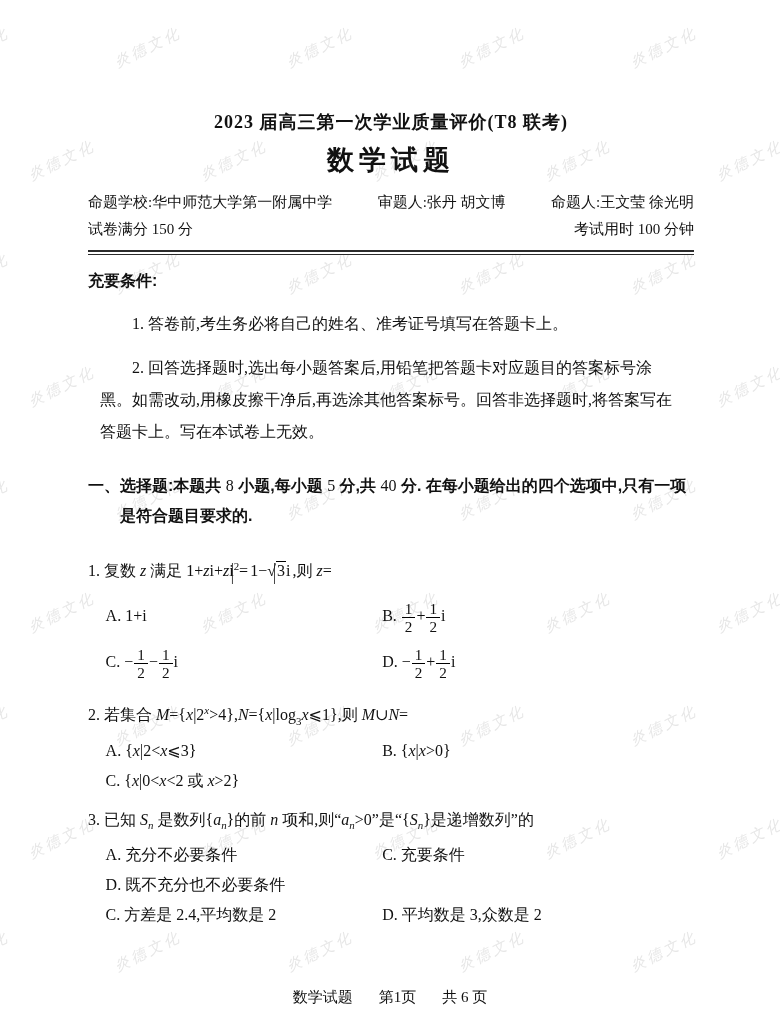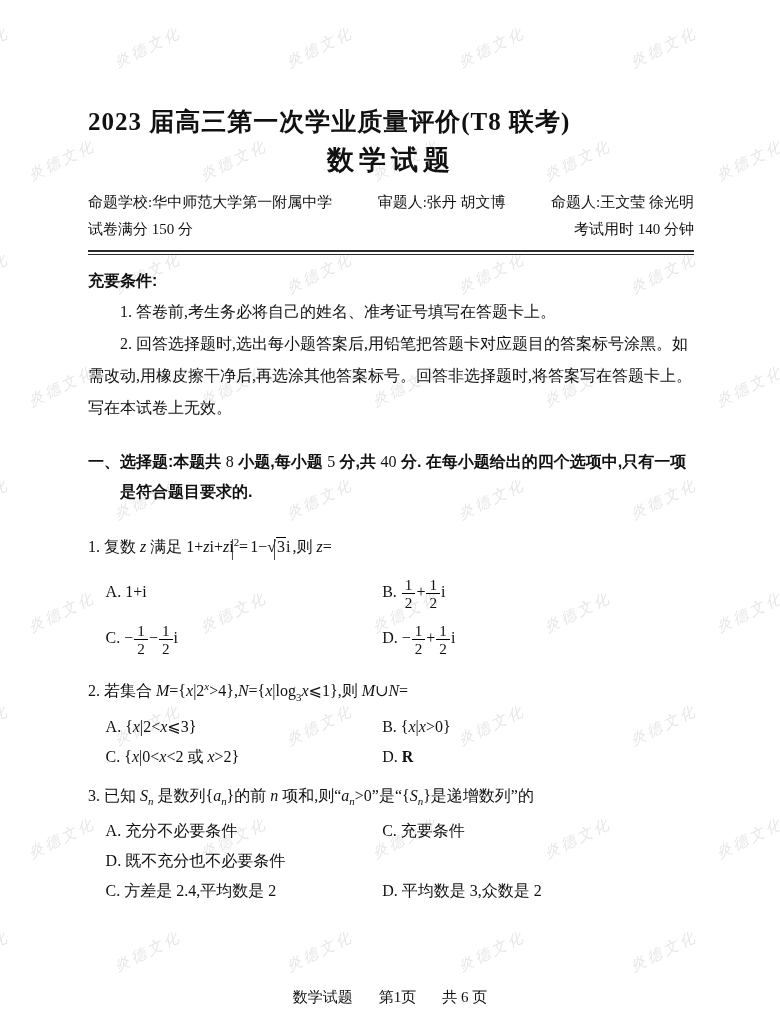--- a/index.html
+++ b/index.html
@@ -10,31 +10,31 @@
   }
   .wm-layer{position:absolute; inset:0; z-index:0; pointer-events:none;}
   .wm{
     position:absolute; white-space:nowrap;
     transform:rotate(-26deg); font-style:italic;
     font-family:"DejaVu Serif",serif;
     font-size:15px; letter-spacing:3px; color:#e7e7e7;
   }
   .content{position:absolute; left:0; top:0; width:780px; z-index:1; padding:106px 86px 0 88px; box-sizing:border-box;}
   .title{
-    font-weight:700; font-size:25px; line-height:32px; letter-spacing:1px;
+    text-align:center; font-weight:700; font-size:18px; line-height:32px; letter-spacing:1px;
   }
   .subtitle{
     text-align:center; font-weight:700; font-size:27px; line-height:38px; letter-spacing:5px; margin-top:3px;
   }
   .meta{margin-top:10px; font-size:15px;}
   .meta-row{display:flex; justify-content:space-between; line-height:27px;}
   .double-rule{margin-top:7px; height:2px; border-top:2px solid #2b2b2b; border-bottom:1px solid #2b2b2b;}
   .notices{margin-top:11px; font-size:16px;}
   .notices-heading{font-weight:700; font-family:"Liberation Sans","DejaVu Sans",sans-serif; line-height:30px;}
-  .notice{margin:0; text-indent:2em; line-height:32px;}
+  .notice{margin:12px; text-indent:2em; line-height:32px;}
   .section-heading{
     margin-top:23px; font-weight:700; font-size:16px; line-height:30px;
     font-family:"Liberation Sans","DejaVu Sans",sans-serif;
     padding-left:2em; text-indent:-2em;
   }
   .section-heading .rm{font-family:"Liberation Serif",serif; font-weight:400;}
   .question{font-size:16px;}
   .q-stem{line-height:30px; padding-left:1.15em; text-indent:-1.15em; margin-top:9px;}
   .q1 .q-stem{margin-top:12px; line-height:46px;}
   .options{display:grid; grid-template-columns:47% 53%; padding-left:1.1em;font-family:Liberation Serif, serif;}
@@ -111,21 +111,21 @@
     <div class="subtitle">数学试题</div>
 
     <div class="meta">
       <div class="meta-row">
         <span>命题学校:华中师范大学第一附属中学</span>
         <span>审题人:张丹 胡文博</span>
         <span>命题人:王文莹 徐光明</span>
       </div>
       <div class="meta-row">
         <span>试卷满分 150 分</span>
-        <span>考试用时 140 分钟</span>
+        <span>考试用时 100 分钟</span>
       </div>
     </div>
 
     <div class="double-rule"></div>
 
     <div class="notices">
       <div class="notices-heading">充要条件:</div>
       <p class="notice">1. 答卷前,考生务必将自己的姓名、准考证号填写在答题卡上。</p>
       <p class="notice">2. 回答选择题时,选出每小题答案后,用铅笔把答题卡对应题目的答案标号涂黑。如需改动,用橡皮擦干净后,再选涂其他答案标号。回答非选择题时,将答案写在答题卡上。写在本试卷上无效。</p>
     </div>
@@ -141,21 +141,20 @@
         <div class="opt">D. −<span class="frac"><span class="n">1</span><span class="d">2</span></span>+<span class="frac"><span class="n">1</span><span class="d">2</span></span>i</div>
       </div>
     </div>
 
     <div class="question">
       <div class="q-stem">2. 若集合 <i>M</i>={<i>x</i>|2<sup><i>x</i></sup>&gt;4},<i>N</i>={<i>x</i>|log<sub>3</sub><i>x</i>⩽1},则 <i>M</i>∪<i>N</i>=</div>
       <div class="options">
         <div class="opt">A. {<i>x</i>|2&lt;<i>x</i>⩽3}</div>
         <div class="opt">B. {<i>x</i>|<i>x</i>&gt;0}</div>
         <div class="opt">C. {<i>x</i>|0&lt;<i>x</i>&lt;2 或 <i>x</i>&gt;2}</div>
-        <div class="opt">D. <b>R</b></div>
       </div>
     </div>
 
     <div class="question">
       <div class="q-stem">3. 已知 <i>S</i><sub><i>n</i></sub> 是数列{<i>a</i><sub><i>n</i></sub>}的前 <i>n</i> 项和,则“<i>a</i><sub><i>n</i></sub>&gt;0”是“{<i>S</i><sub><i>n</i></sub>}是递增数列”的</div>
       <div class="options">
         <div class="opt">A. 充分不必要条件</div>
         <div class="opt">C. 充要条件</div>
         <div class="opt">D. 既不充分也不必要条件</div>
       </div>

